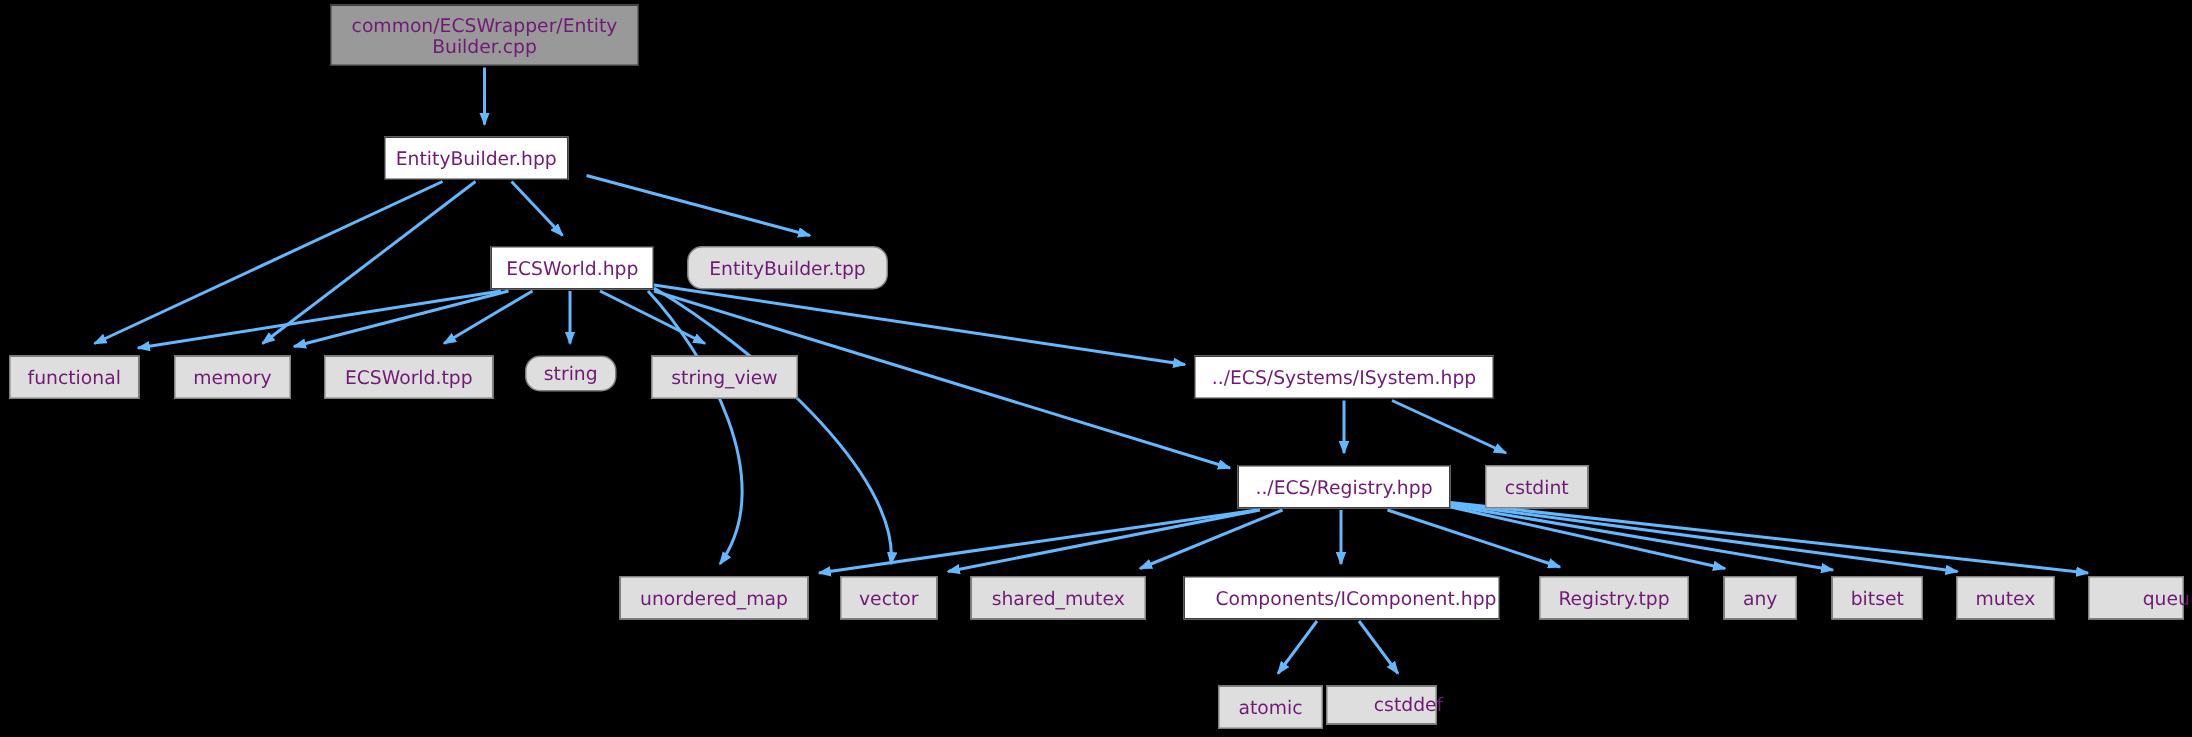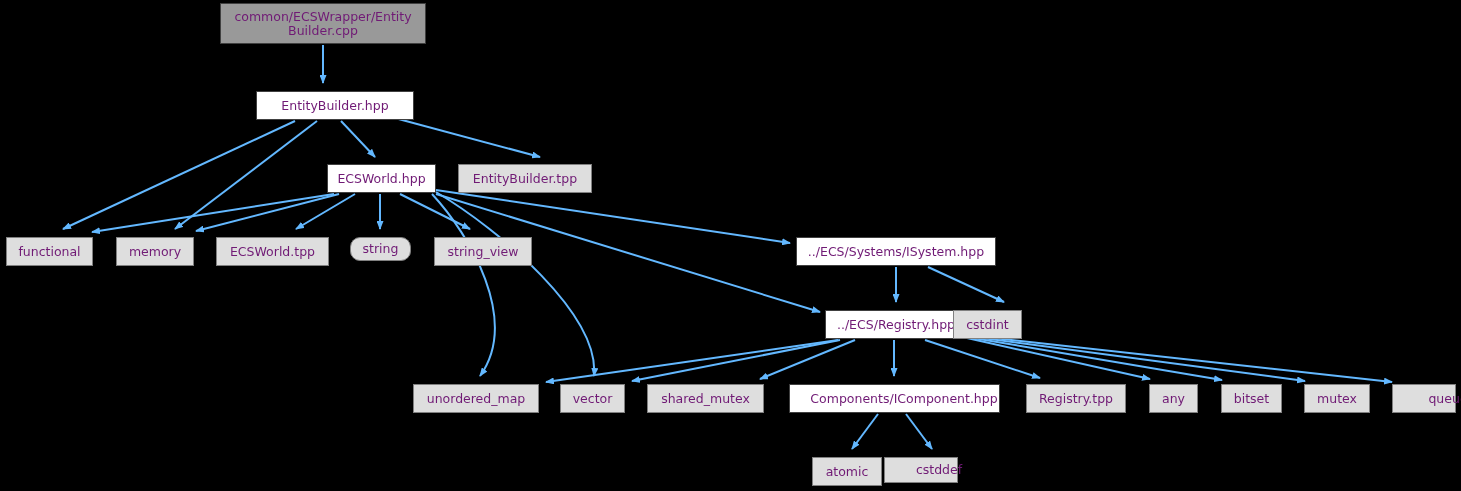--- a/index.html
+++ b/index.html
@@ -88,31 +88,31 @@
         <path d="M967,336 L1305,381" stroke="#63b8ff" stroke-width="2" fill="none" marker-end="url(#arrowhead)"></path>
         <path d="M967,335 L1392,382" stroke="#63b8ff" stroke-width="2" fill="none" marker-end="url(#arrowhead)"></path>
         <path d="M878,414 L852,449" stroke="#63b8ff" stroke-width="2" fill="none" marker-end="url(#arrowhead)"></path>
         <path d="M906,414 L932,449" stroke="#63b8ff" stroke-width="2" fill="none" marker-end="url(#arrowhead)"></path>
       </g>
   </svg>
 
   <div id="nodes-group">
       <div class="graph-node root" style="left: 220px; top: 3px; width: 206px; height: 41px;"><span class="node-label">common/ECSWrapper/Entity
 Builder.cpp</span></div>
-      <div class="graph-node header" style="left: 256px; top: 91px; width: 158px; height: 29px; justify-content: center;"><span class="node-label">EntityBuilder.hpp</span></div>
+      <div class="graph-node header" style="left: 256px; top: 91px; width: 123px; height: 29px; justify-content: center;"><span class="node-label">EntityBuilder.hpp</span></div>
       <div class="graph-node header" style="left: 327px; top: 164px; width: 109px; height: 29px;"><span class="node-label">ECSWorld.hpp</span></div>
-      <div class="graph-node system" style="left: 458px; top: 164px; width: 134px; height: 29px;"><span class="node-label">EntityBuilder.tpp</span></div>
+      <div class="graph-node system" style="left: 458px; top: 164px; width: 134px; height: 29px; border-radius: 10px;"><span class="node-label">EntityBuilder.tpp</span></div>
       <div class="graph-node system" style="left: 6px; top: 237px; width: 87px; height: 29px;"><span class="node-label">functional</span></div>
       <div class="graph-node system" style="left: 116px; top: 237px; width: 78px; height: 29px;"><span class="node-label">memory</span></div>
       <div class="graph-node system" style="left: 216px; top: 237px; width: 113px; height: 29px;"><span class="node-label">ECSWorld.tpp</span></div>
       <div class="graph-node system" style="left: 350px; top: 237px; width: 61px; height: 24px; border-radius: 10px;"><span class="node-label">string</span></div>
       <div class="graph-node system" style="left: 434px; top: 237px; width: 98px; height: 29px;"><span class="node-label">string_view</span></div>
       <div class="graph-node header" style="left: 796px; top: 237px; width: 200px; height: 29px;"><span class="node-label">../ECS/Systems/ISystem.hpp</span></div>
       <div class="graph-node header" style="left: 825px; top: 310px; width: 142px; height: 29px;"><span class="node-label">../ECS/Registry.hpp</span></div>
-      <div class="graph-node system" style="left: 953px; top: 310px; width: 69px; height: 29px;"><span class="node-label">cstdint</span></div>
+      <div class="graph-node system" style="left: 990px; top: 310px; width: 69px; height: 29px;"><span class="node-label">cstdint</span></div>
       <div class="graph-node system" style="left: 413px; top: 384px; width: 126px; height: 29px;"><span class="node-label">unordered_map</span></div>
       <div class="graph-node system" style="left: 560px; top: 384px; width: 65px; height: 29px;"><span class="node-label">vector</span></div>
       <div class="graph-node system" style="left: 647px; top: 384px; width: 117px; height: 29px;"><span class="node-label">shared_mutex</span></div>
       <div class="graph-node header" style="left: 789px; top: 384px; width: 211px; height: 29px; padding-left: 19px;"><span class="node-label">Components/IComponent.hpp</span></div>
       <div class="graph-node system" style="left: 1026px; top: 384px; width: 100px; height: 29px;"><span class="node-label">Registry.tpp</span></div>
       <div class="graph-node system" style="left: 1149px; top: 384px; width: 49px; height: 29px;"><span class="node-label">any</span></div>
       <div class="graph-node system" style="left: 1221px; top: 384px; width: 61px; height: 29px;"><span class="node-label">bitset</span></div>
       <div class="graph-node system" style="left: 1304px; top: 384px; width: 66px; height: 29px;"><span class="node-label">mutex</span></div>
       <div class="graph-node system" style="left: 1392px; top: 384px; width: 64px; height: 29px; padding-left: 48px;"><span class="node-label">queue</span></div>
       <div class="graph-node system" style="left: 812px; top: 457px; width: 70px; height: 29px;"><span class="node-label">atomic</span></div>

